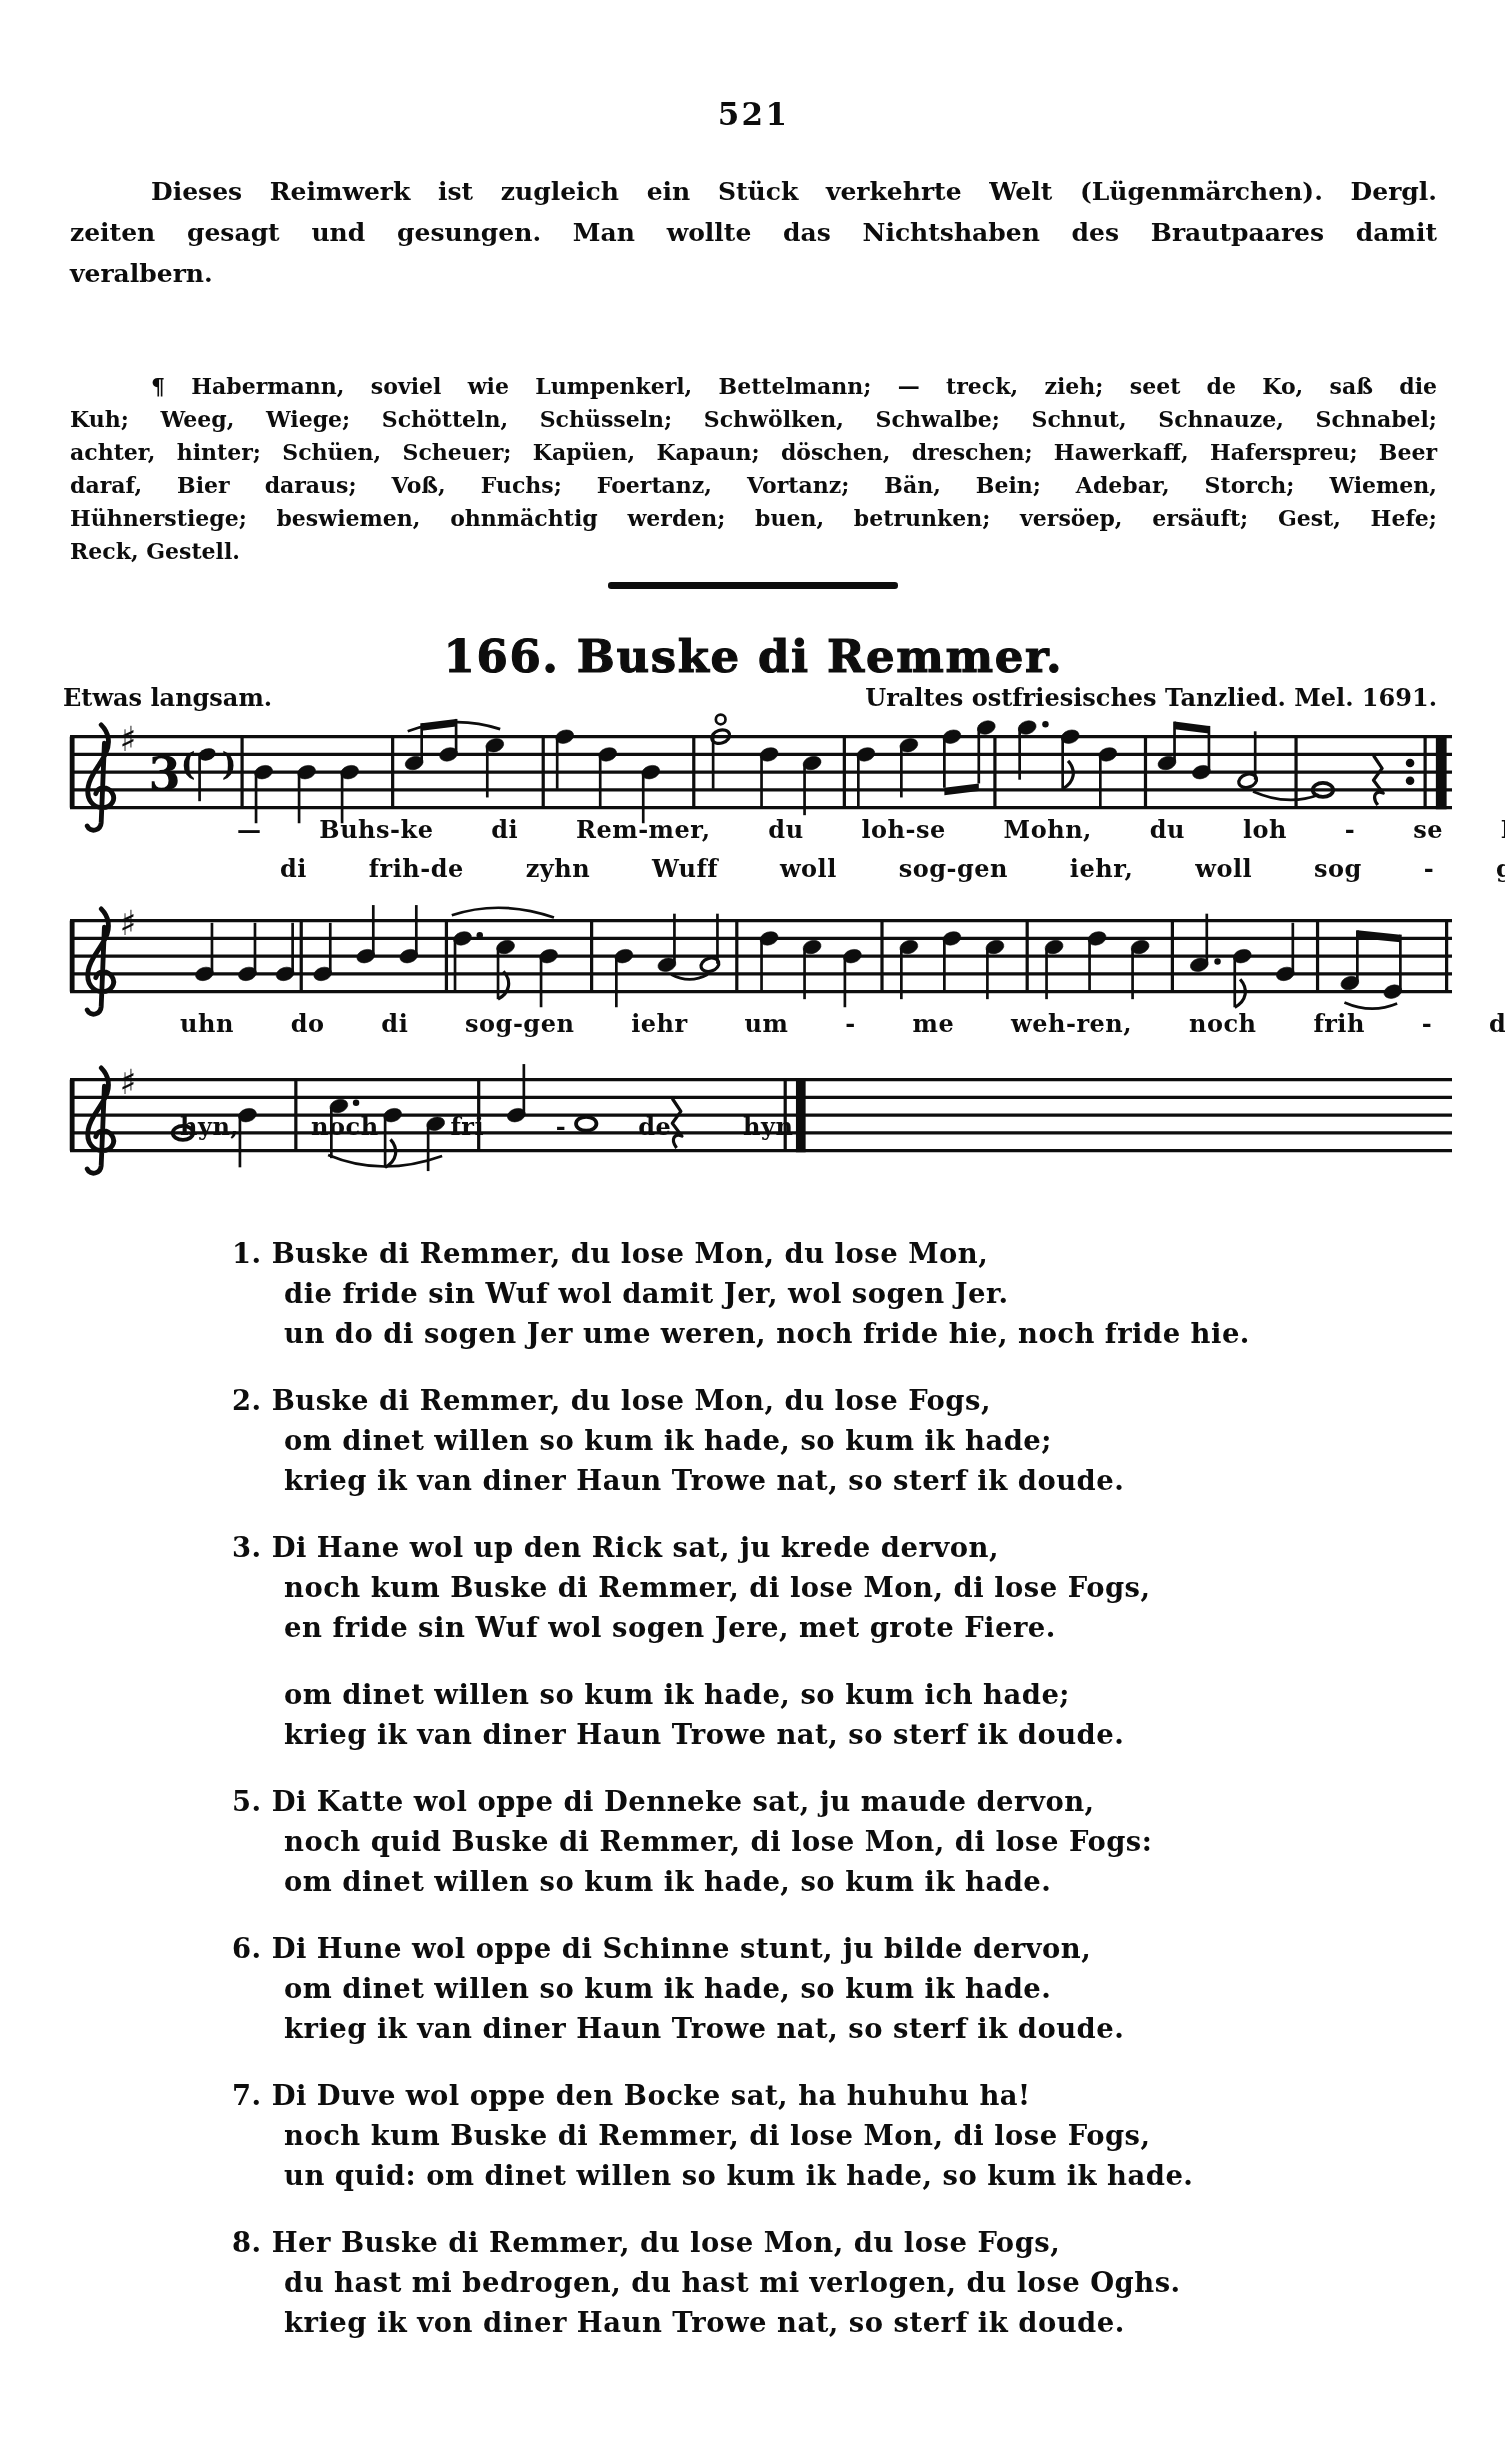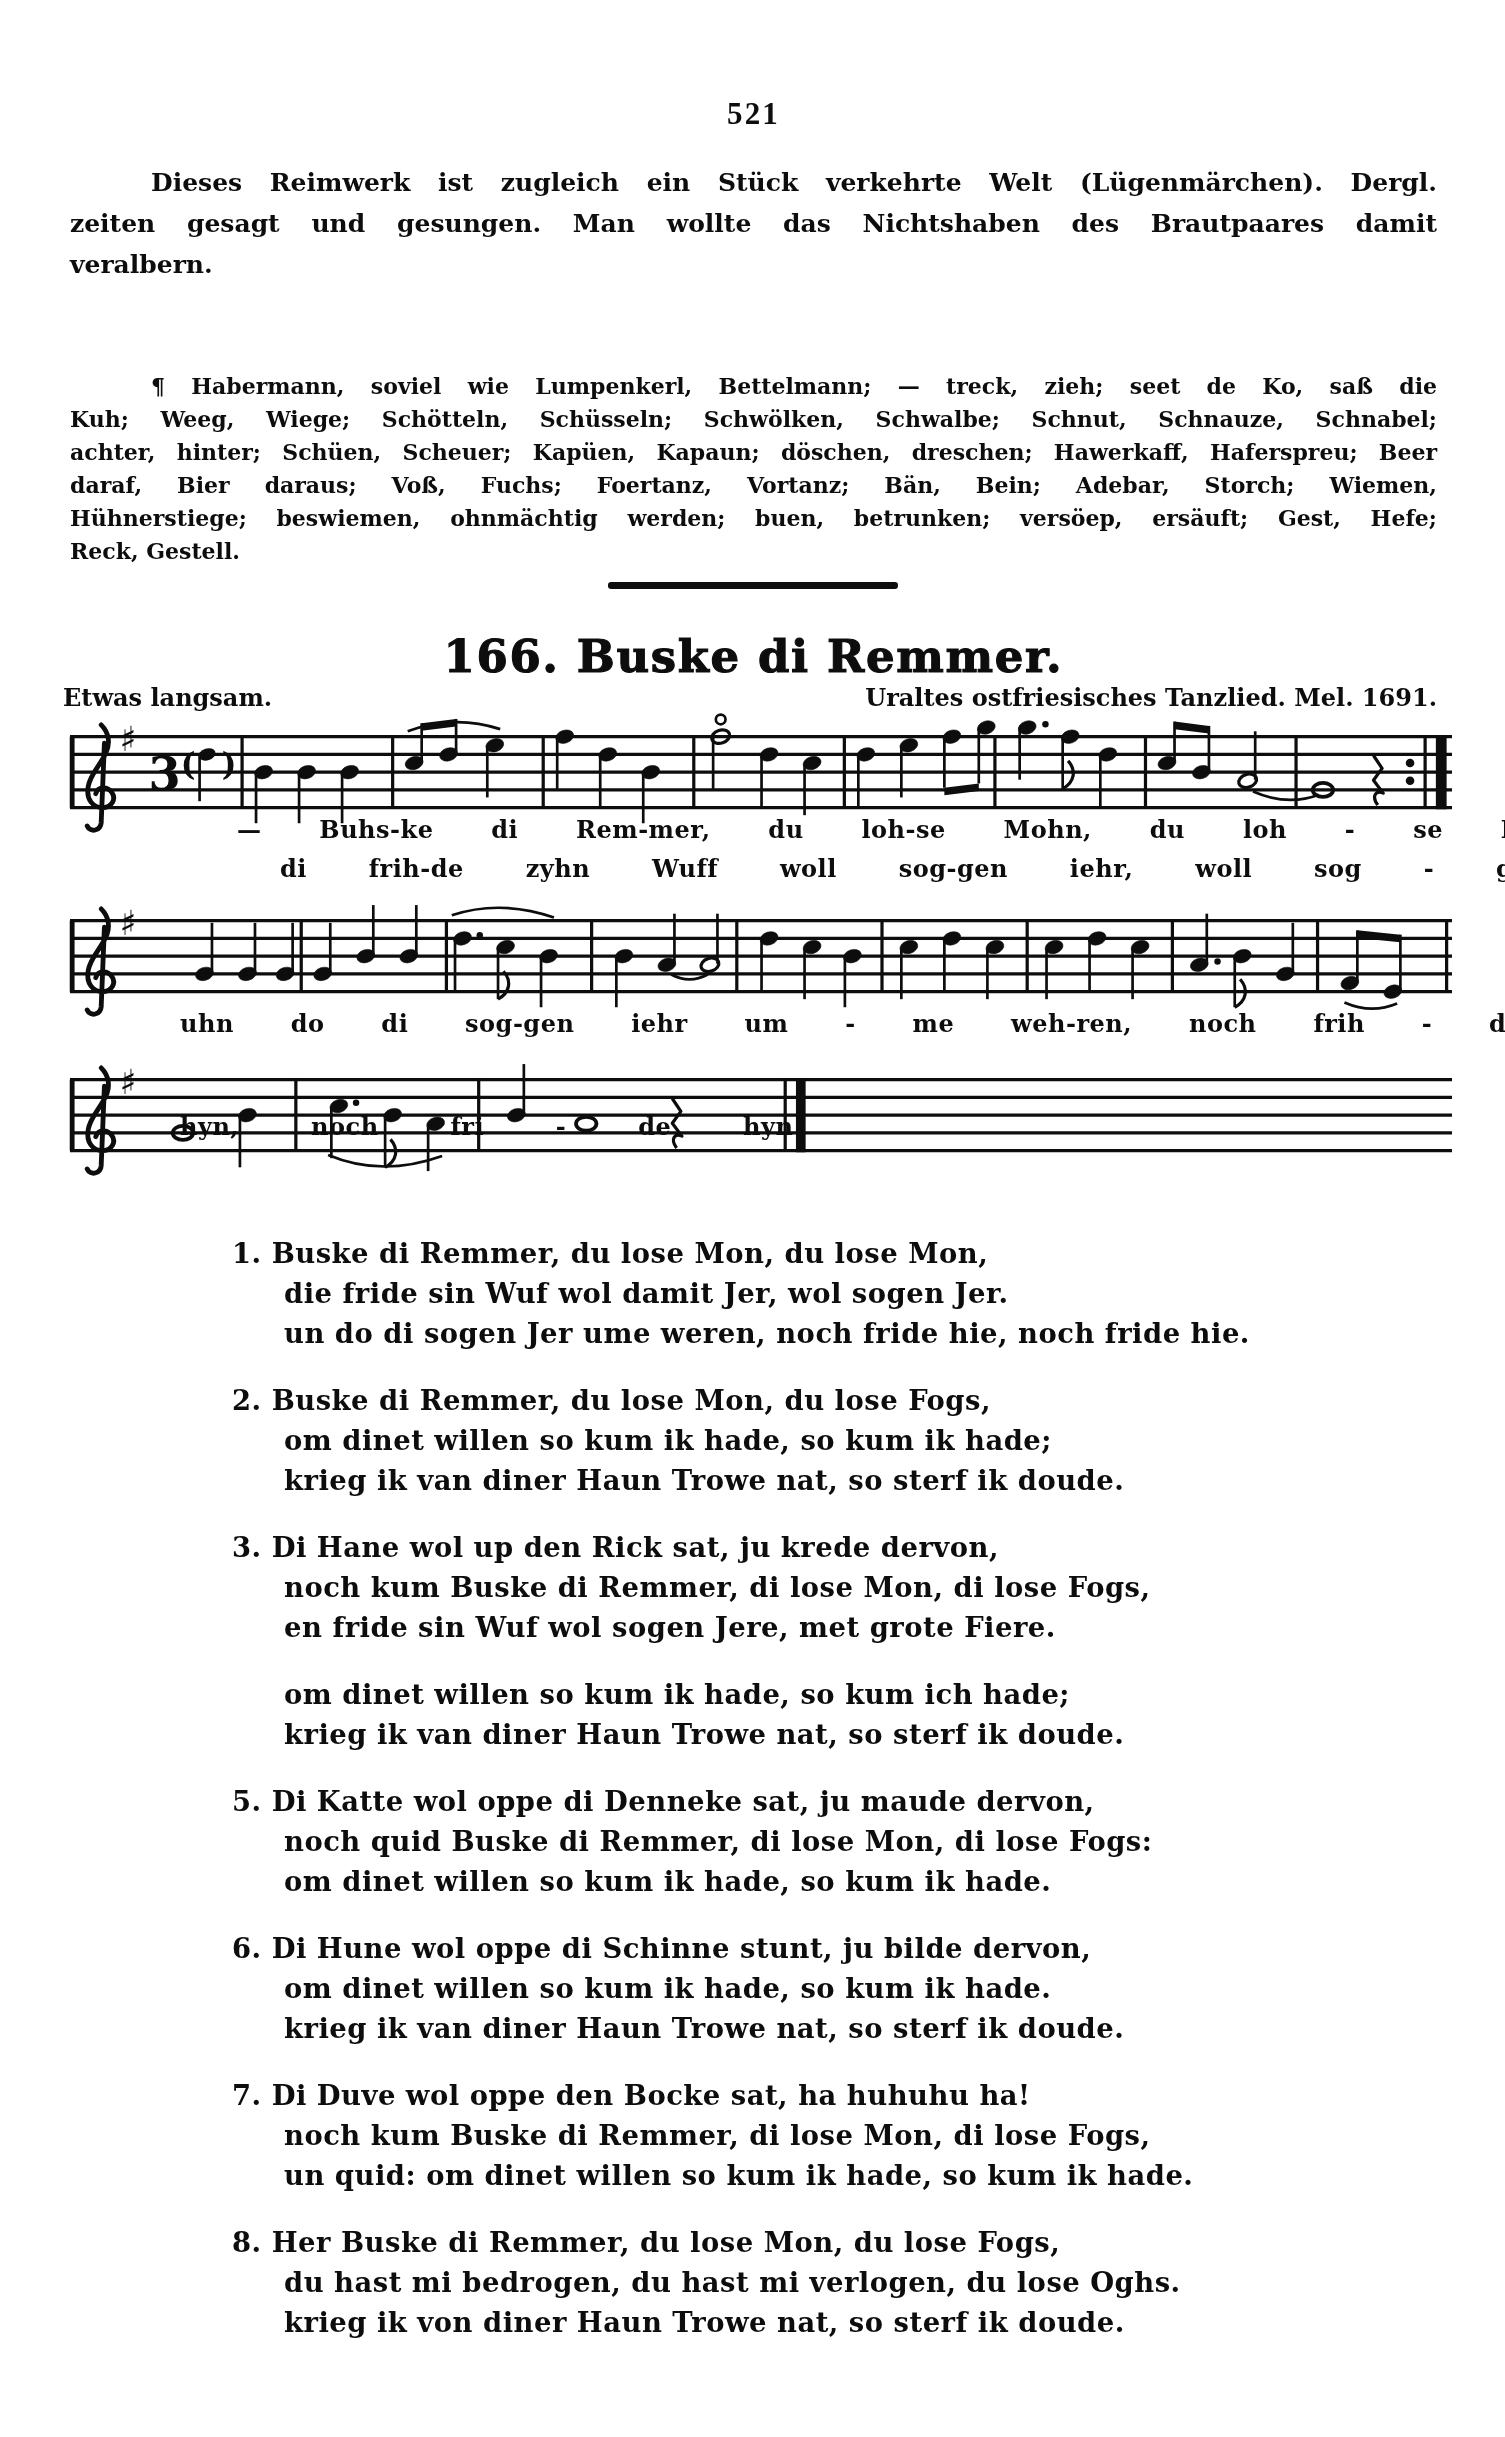--- a/index.html
+++ b/index.html
@@ -7,24 +7,24 @@
     position:relative;
     width:1506px;height:2438px;
     background:#ffffff;
     color:#0d0d0d;
     font-family:"DejaVu Serif", serif;
     font-weight:700;
     overflow:hidden;
   }
   .page-number{
     position:absolute;top:96px;left:70px;width:1367px;
-    text-align:center;font-size:31px;letter-spacing:2.2px;font-family:Liberation Serif, serif;
+    text-align:center;font-size:31px;letter-spacing:2.2px;
   }
   .intro{
-    position:absolute;top:162px;left:70px;width:1367px;
+    position:absolute;top:171px;left:70px;width:1367px;
     font-size:25px;line-height:41px;
   }
   .glossary{
     position:absolute;top:370px;left:70px;width:1367px;
     font-size:22px;line-height:33px;
   }
   .jline{text-align:justify;text-align-last:justify;}
   .lline{text-align:left;}
   .indent1{padding-left:81px;}
   .divider{

